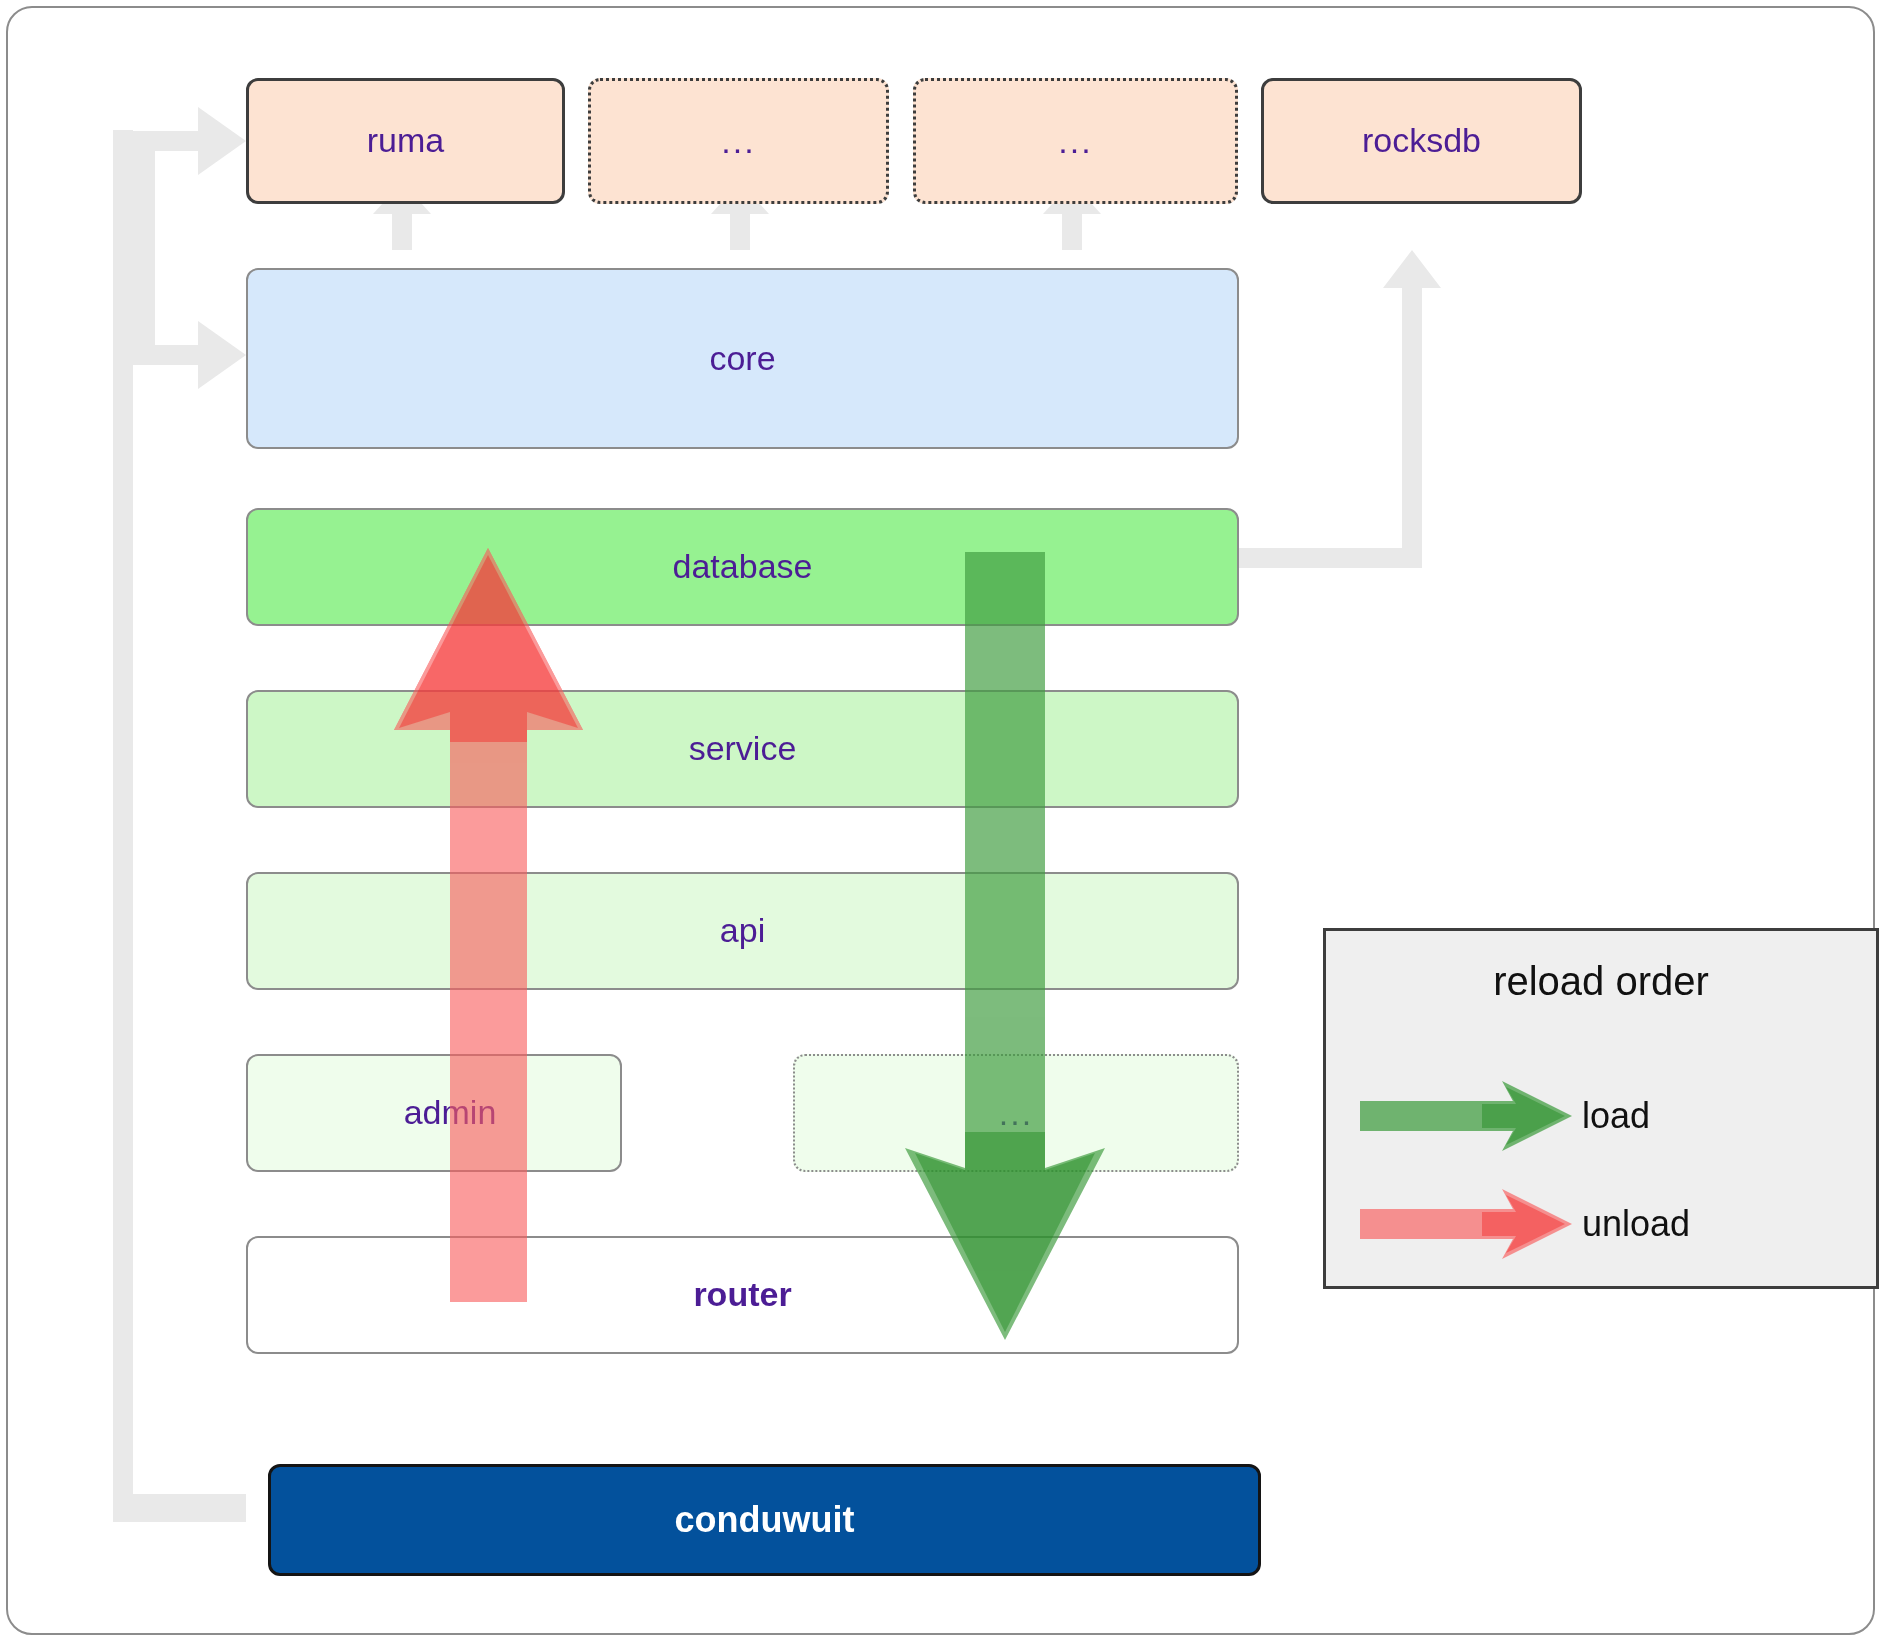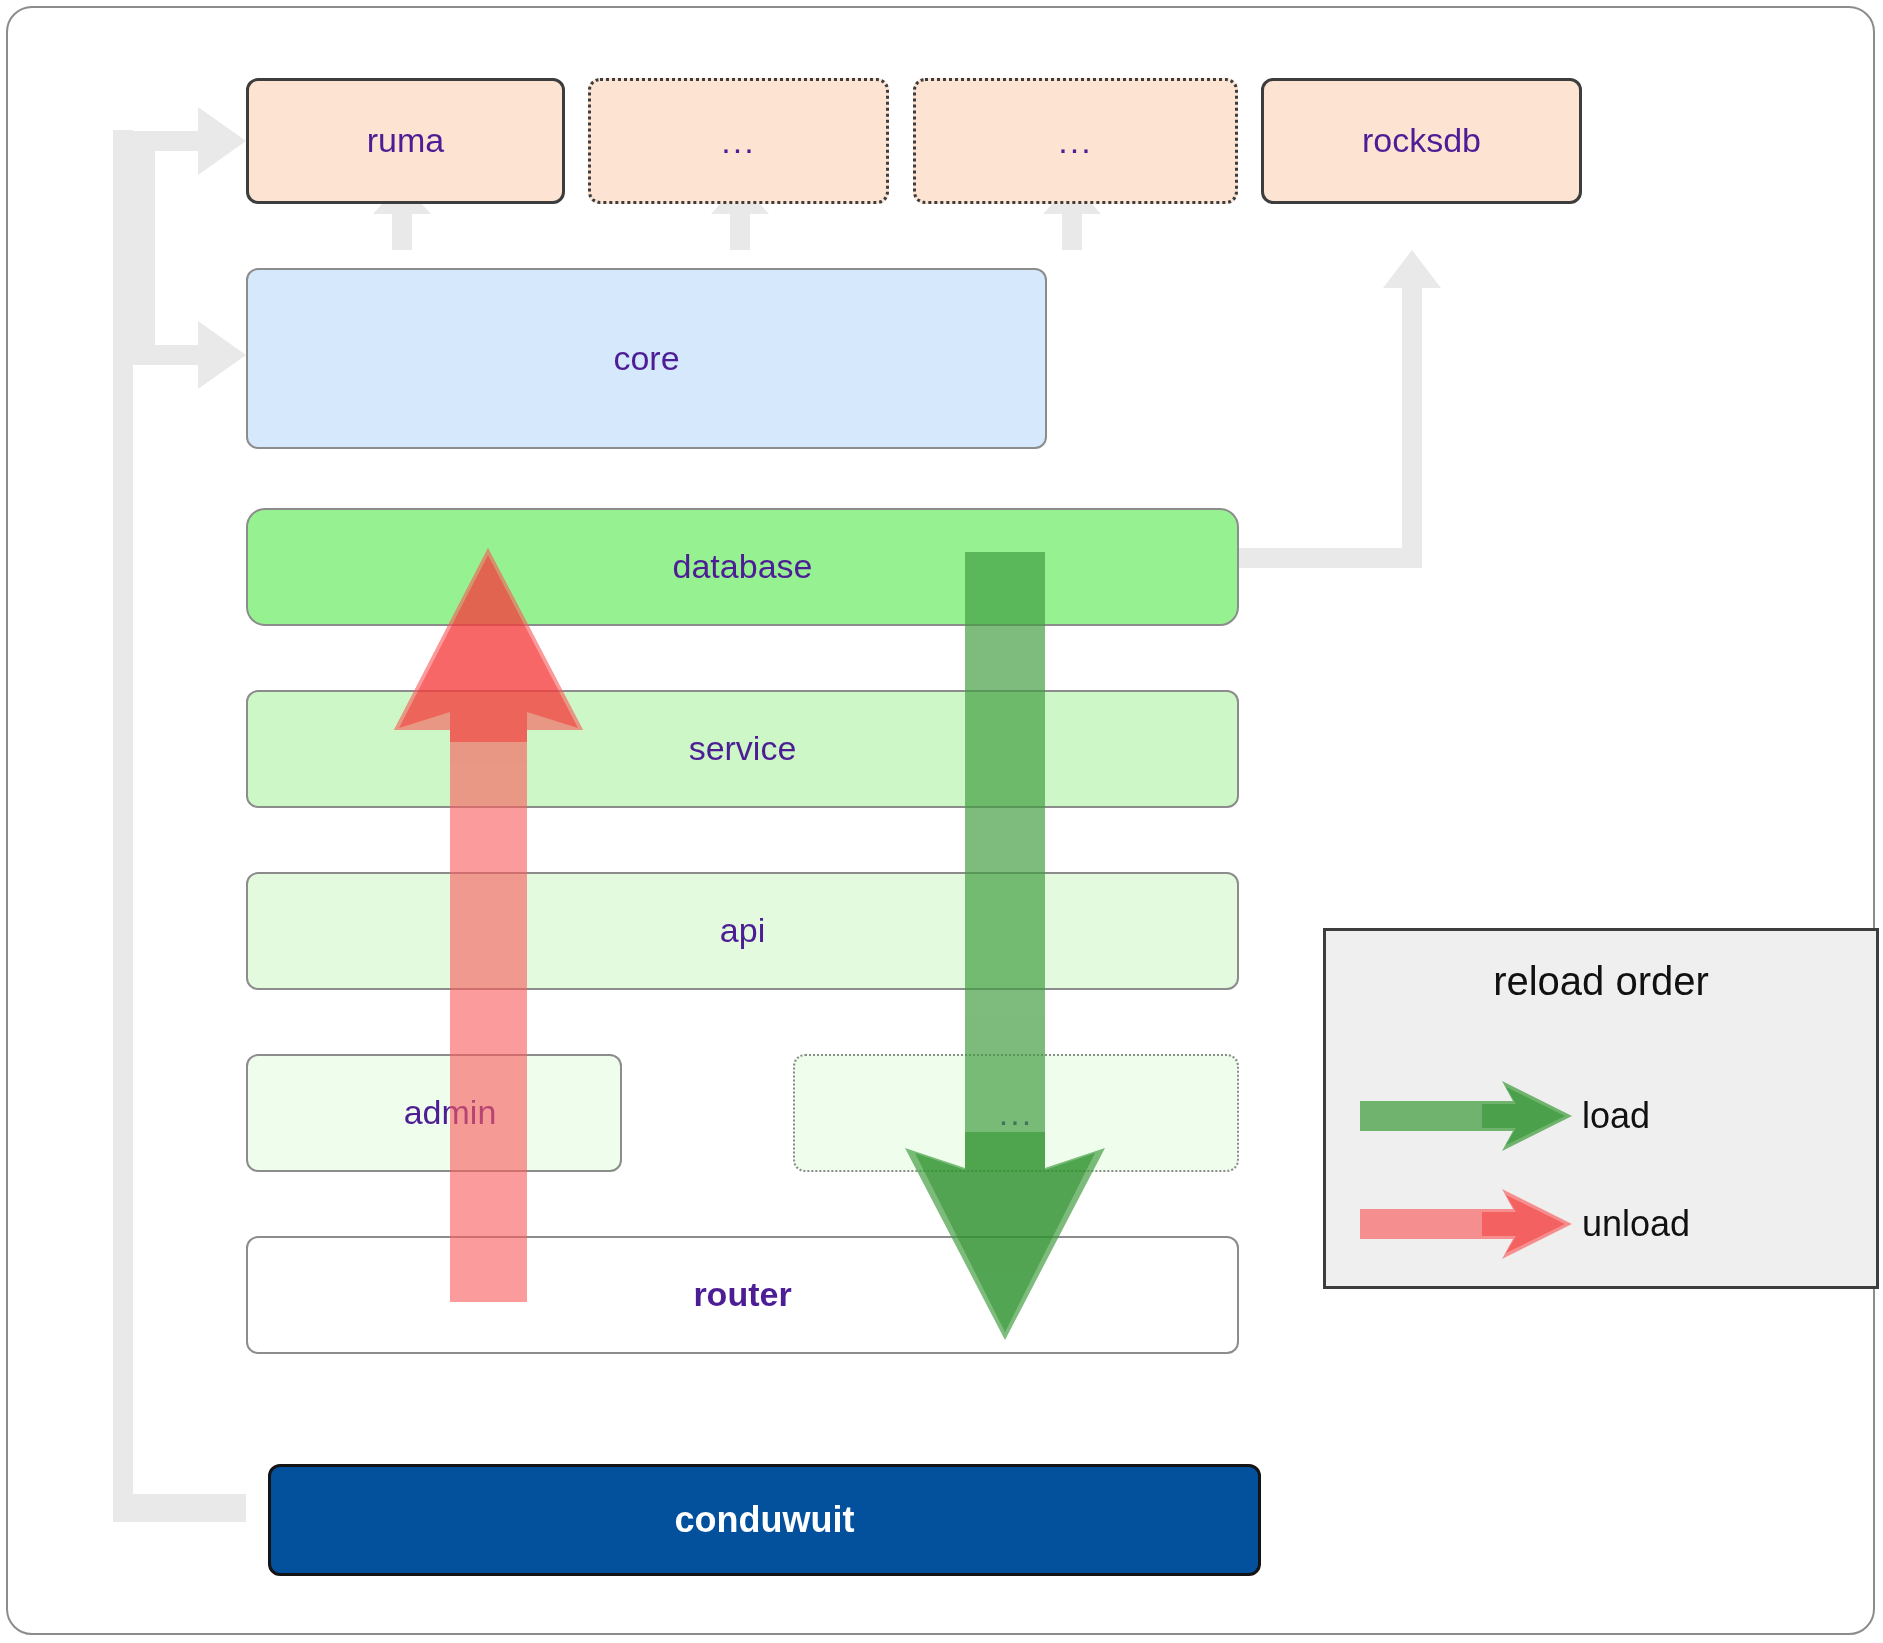--- a/index.html
+++ b/index.html
@@ -58,31 +58,31 @@
     top: 78px;
   }
   .ext.dotted { border: 3px dotted #3d3d3d; }
 
   
   .core {
     background: #d6e8fb;
     border: 2px solid #8c8c8c;
     left: 246px;
     top: 268px;
-    width: 801px;
+    width: 993px;
     height: 181px;
   }
   
   .layer {
     left: 246px;
     width: 993px;
     height: 118px;
     border: 2px solid #8c8c8c;
   }
-  .l-database { background: #96f291; top: 508px; border-radius: 19px; }
+  .l-database { background: #96f291; top: 508px; }
   .l-service  { background: #cdf7c6; top: 690px; }
   .l-api      { background: #e3fade; top: 872px; }
   .l-admin    { background: #effdec; top: 1054px; left: 246px; width: 376px; padding-left: 32px; }
   .l-dots     { background: #effdec; top: 1054px; left: 793px; width: 446px;
                 border: 2px dotted #8c8c8c; }
   .l-router   { background: #ffffff; top: 1236px; font-weight: bold; }
 
   
   .conduwuit {
     background: #03519c;

